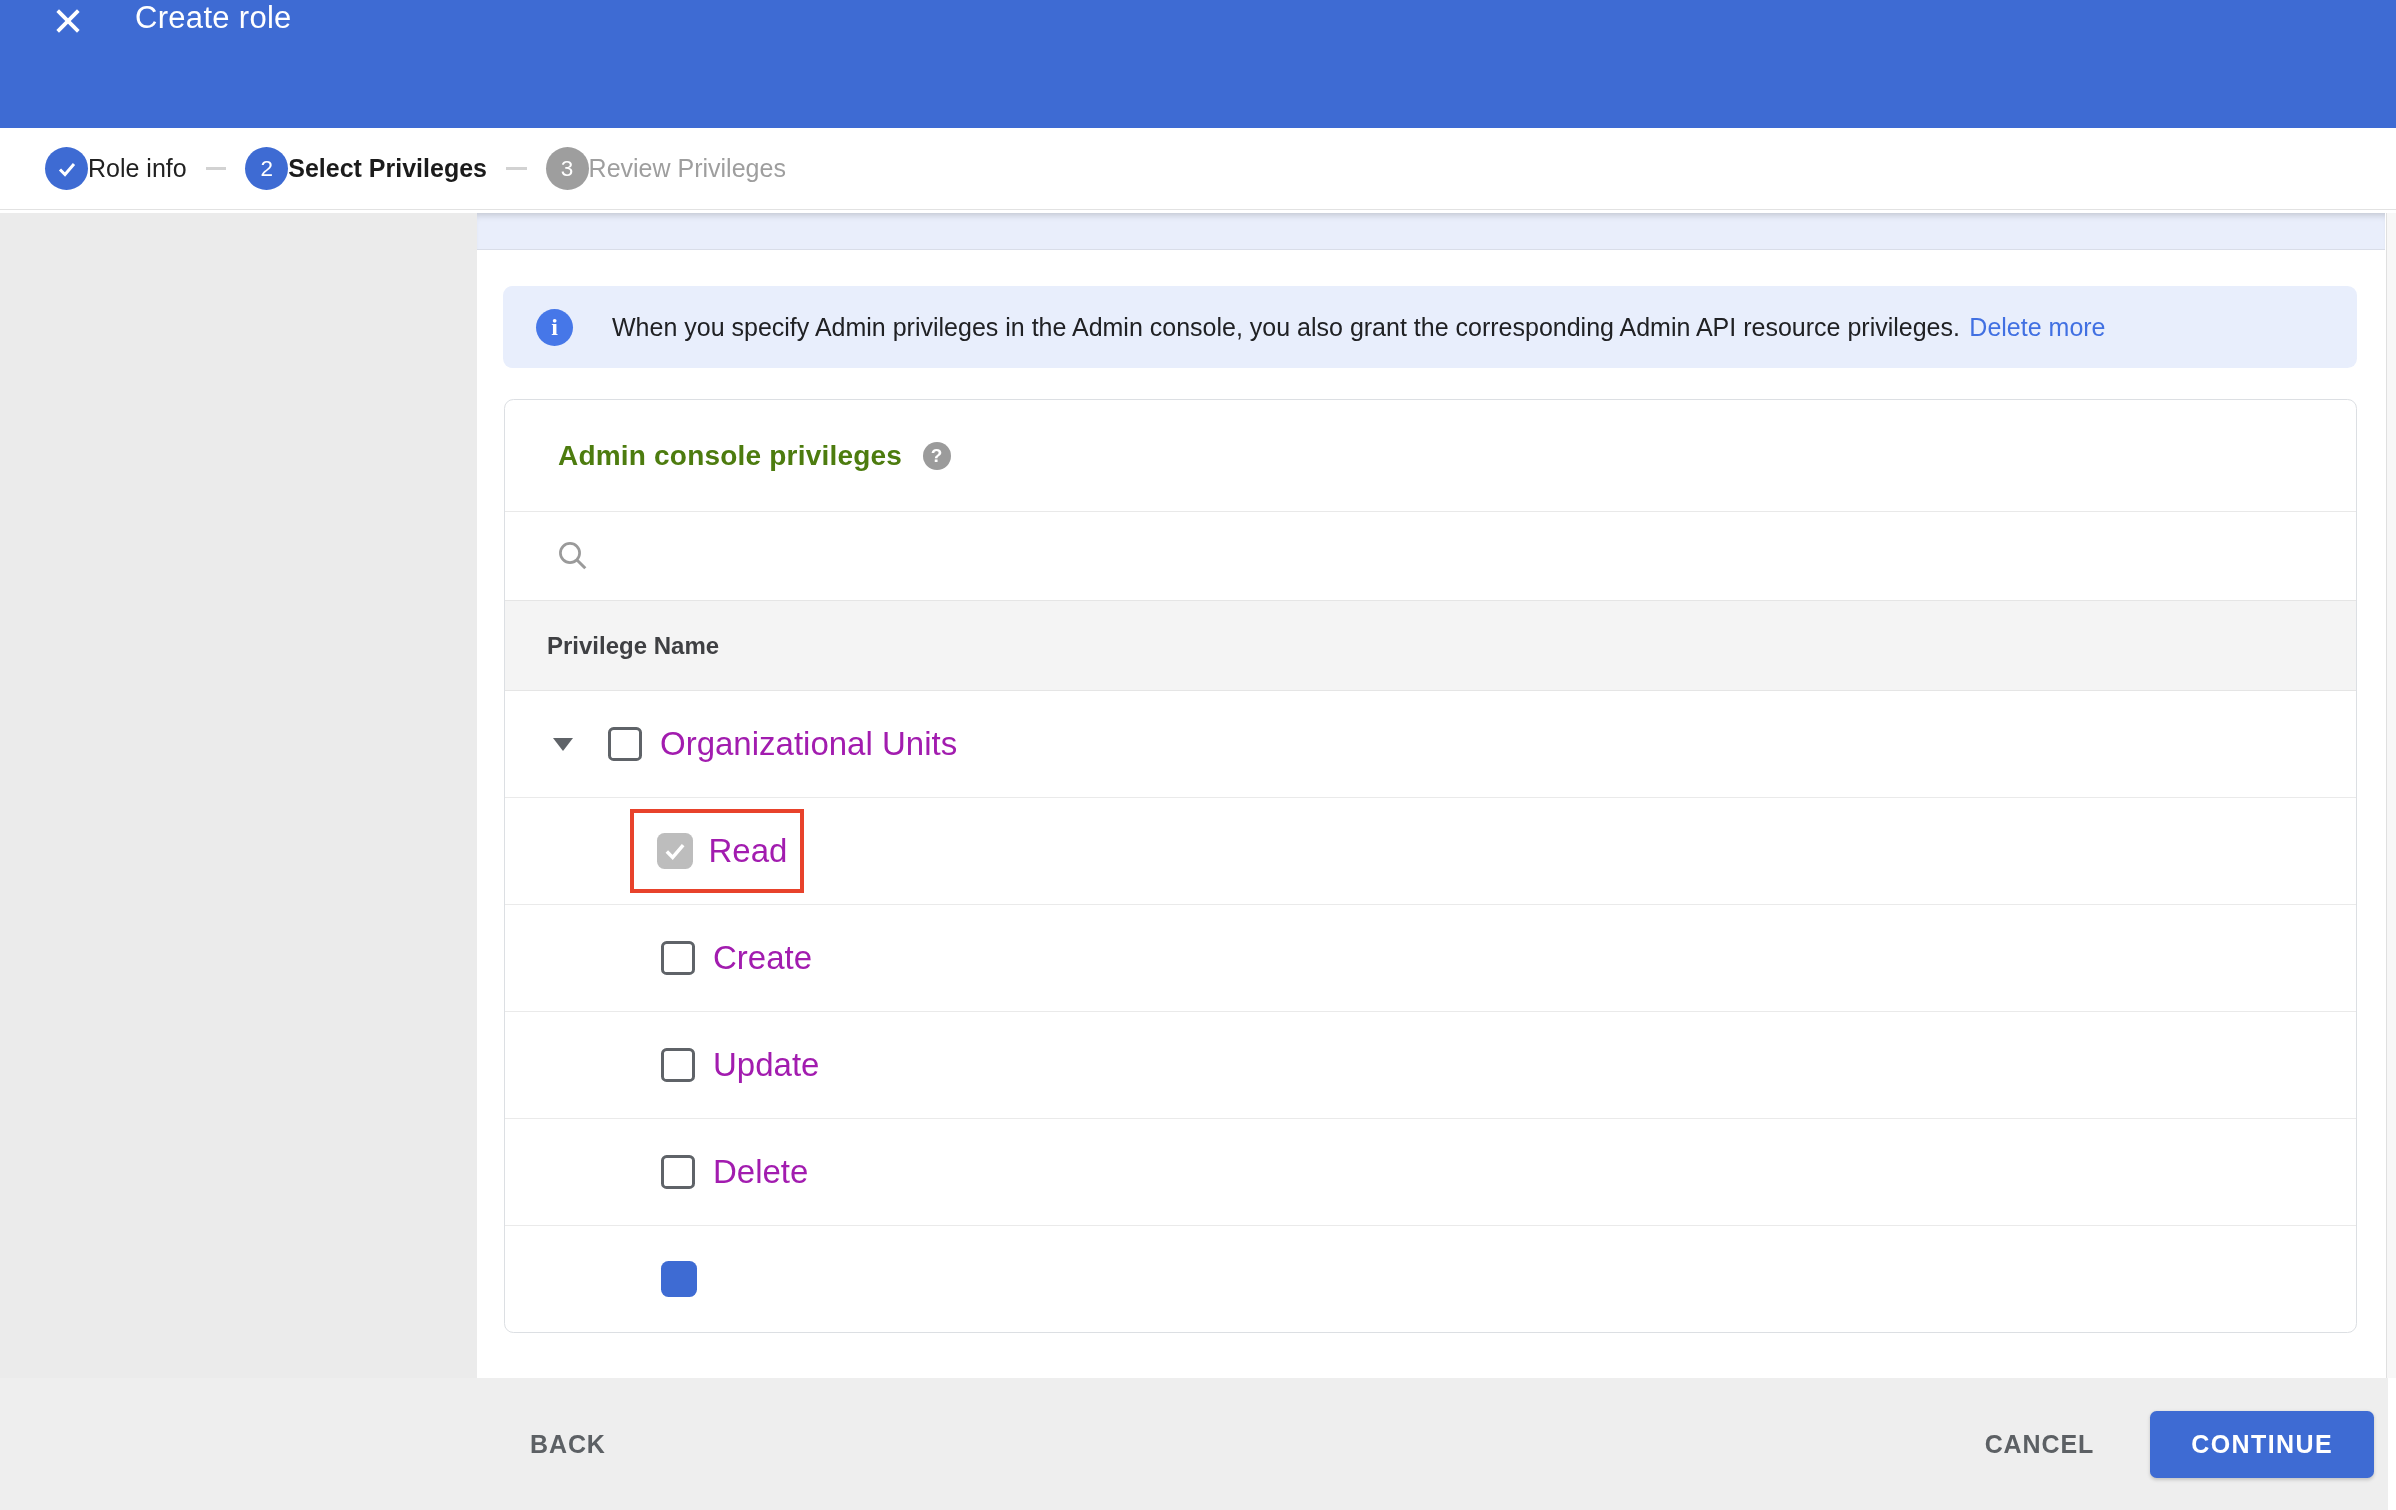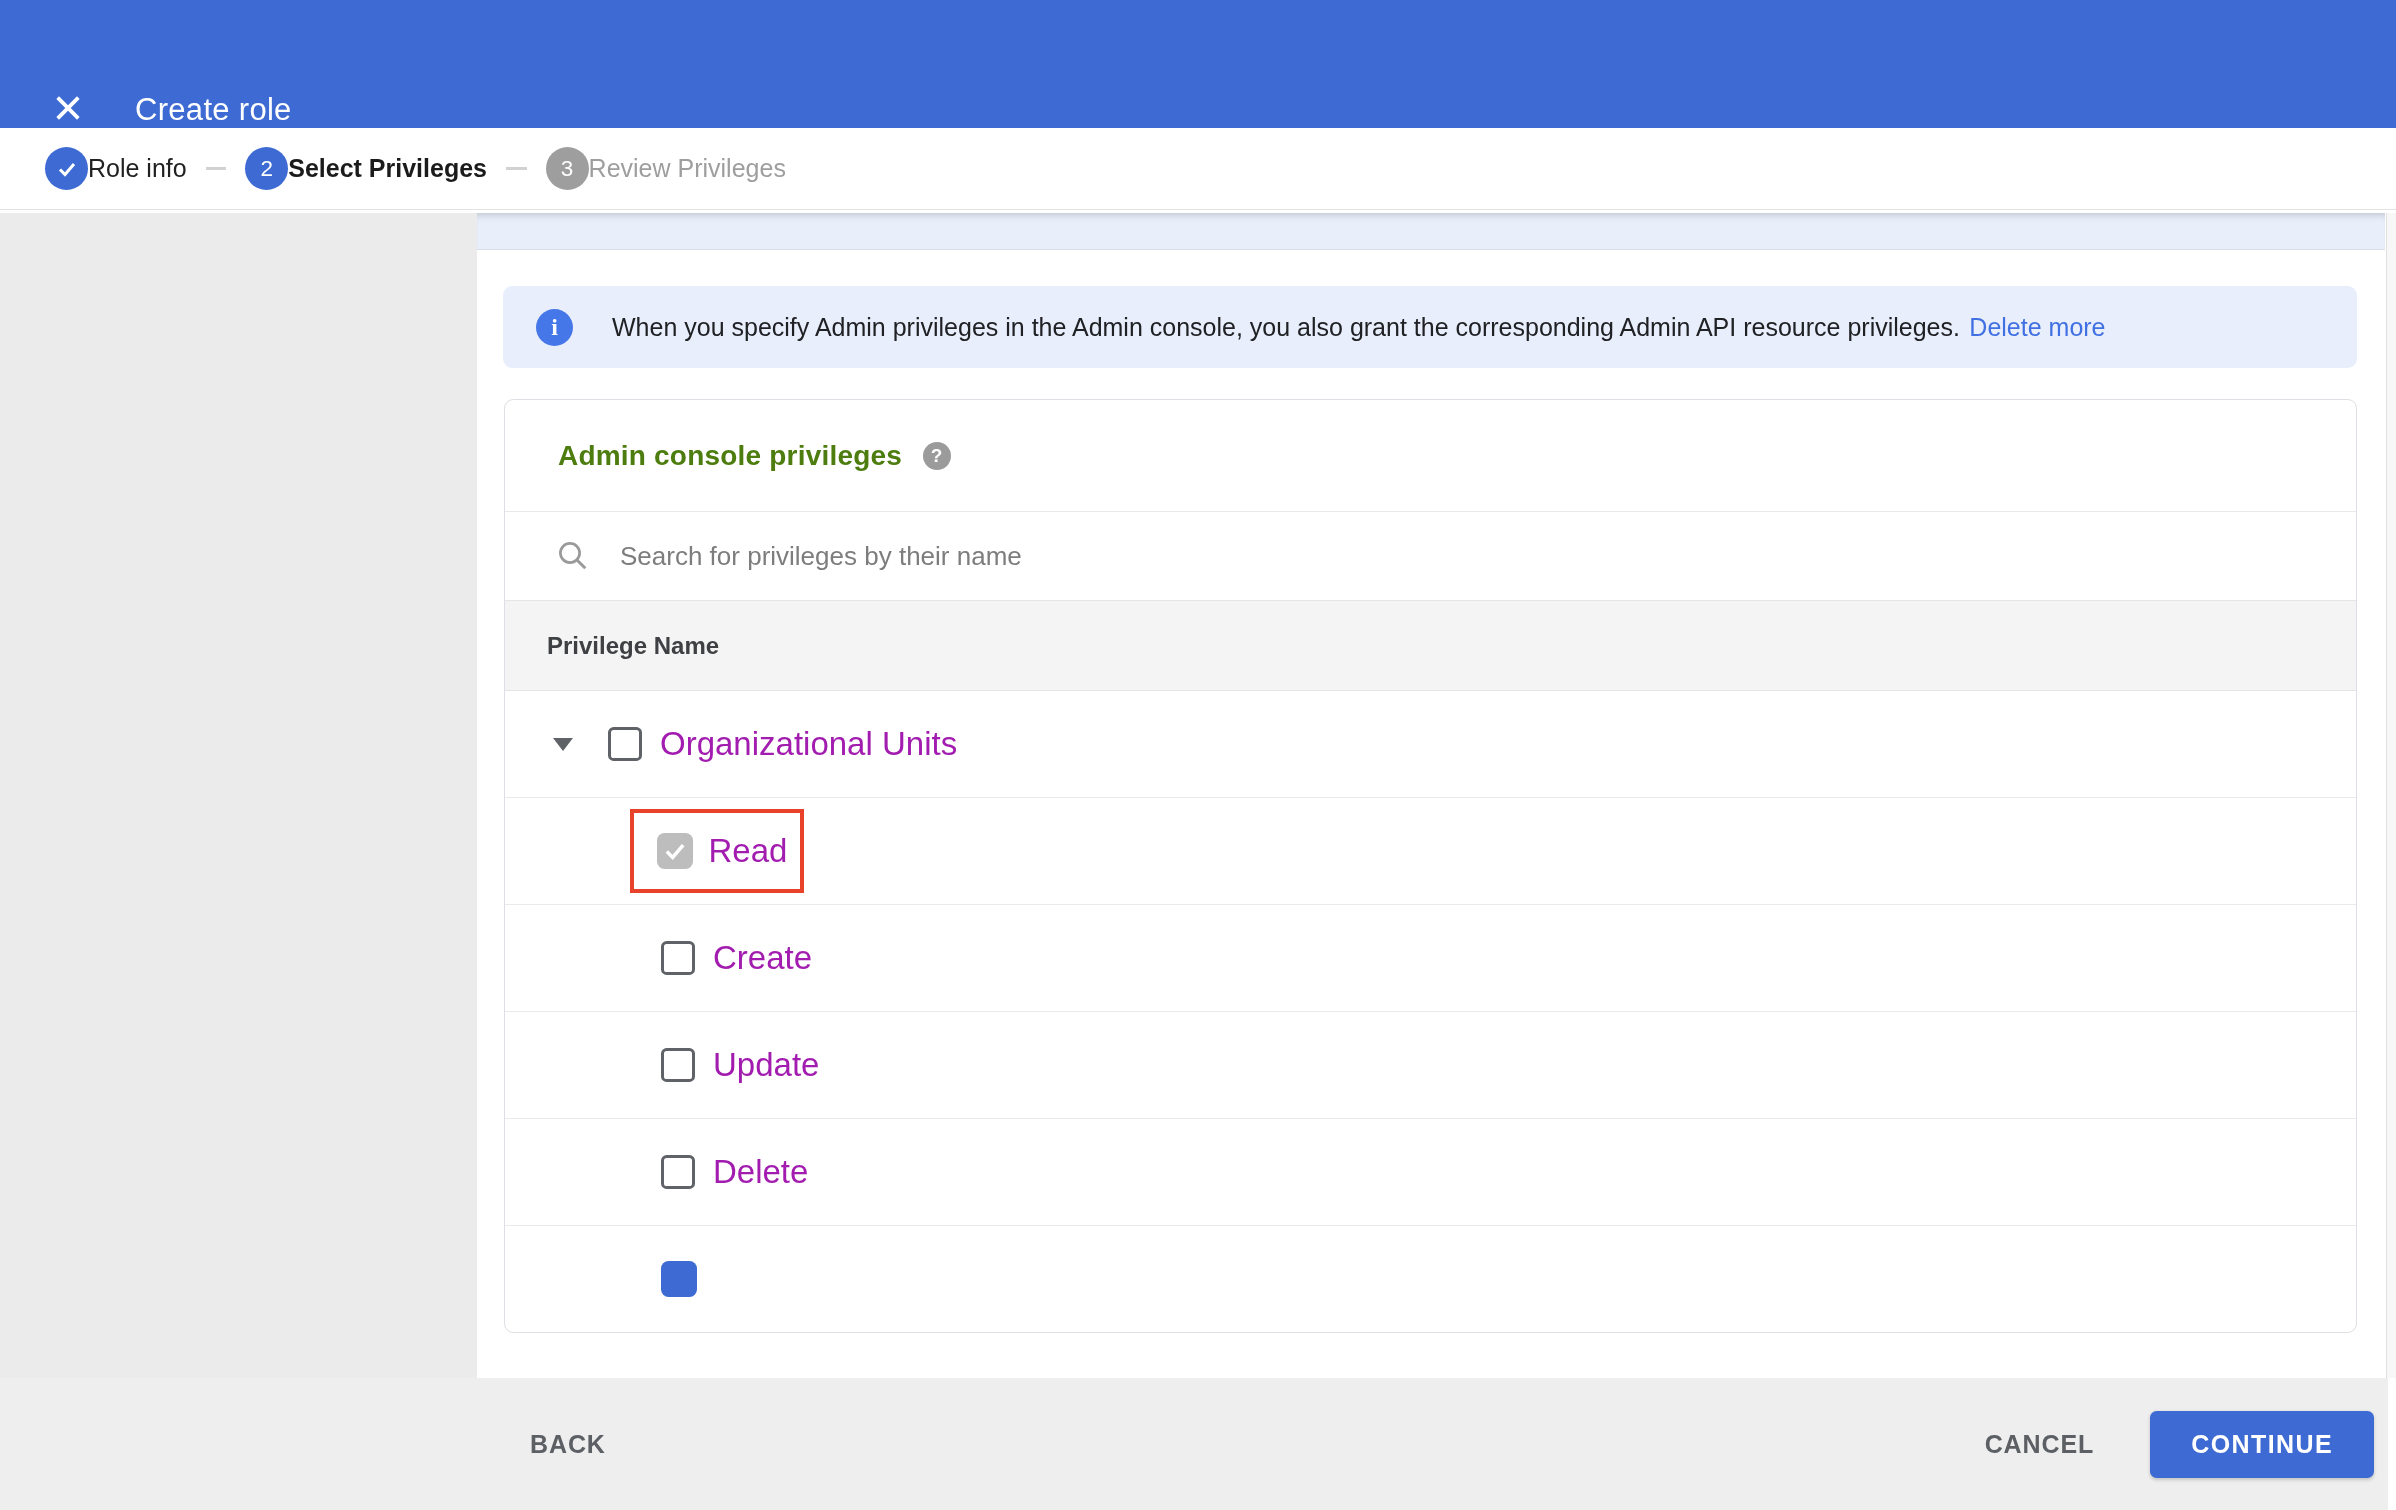--- a/index.html
+++ b/index.html
@@ -3,21 +3,21 @@
 <meta charset="utf-8">
 <style>
   html,body{margin:0;padding:0;}
   body{
     width:2397px;height:1510px;position:relative;overflow:hidden;
     background:#ffffff;font-family:"Liberation Sans",sans-serif;
     -webkit-font-smoothing:antialiased;
   }
   
   .app-header{
-    height:128px;background:#3e6bd3;display:flex;align-items:flex-end;
+    height:128px;background:#3e6bd3;display:flex;align-items:flex-start;
     padding-left:47px;box-sizing:border-box;
   }
   .close-btn{width:41px;height:41px;display:flex;align-items:center;justify-content:center;
     cursor:pointer;flex:none;}
   .app-title{color:#ffffff;font-size:31px;font-weight:400;margin-left:47px;letter-spacing:0.3px;}
   
   .stepper{
     height:82px;background:#ffffff;border-bottom:1.9px solid #e2e2e2;
     display:flex;align-items:center;padding-left:45px;box-sizing:border-box;
   }
@@ -169,21 +169,20 @@
         <div class="help-icon">?</div>
       </div>
 
       <div class="search-row">
         <span class="search-icon">
           <svg width="36" height="36" viewBox="0 0 24 24">
             <circle cx="10" cy="10" r="6.4" fill="none" stroke="#9a9a9a" stroke-width="1.8"></circle>
             <line x1="14.8" y1="14.8" x2="20.2" y2="20.2" stroke="#9a9a9a" stroke-width="2"></line>
           </svg>
         </span>
-        <input class="search-input" type="text" placeholder="Search for privileges by their name" style="">
       </div>
 
       <div class="table-header">Privilege Name</div>
 
       <div class="prow parent">
         <div class="tri"></div>
         <div class="cb after-tri"></div>
         <div class="prow-label">Organizational Units</div>
       </div>
 

